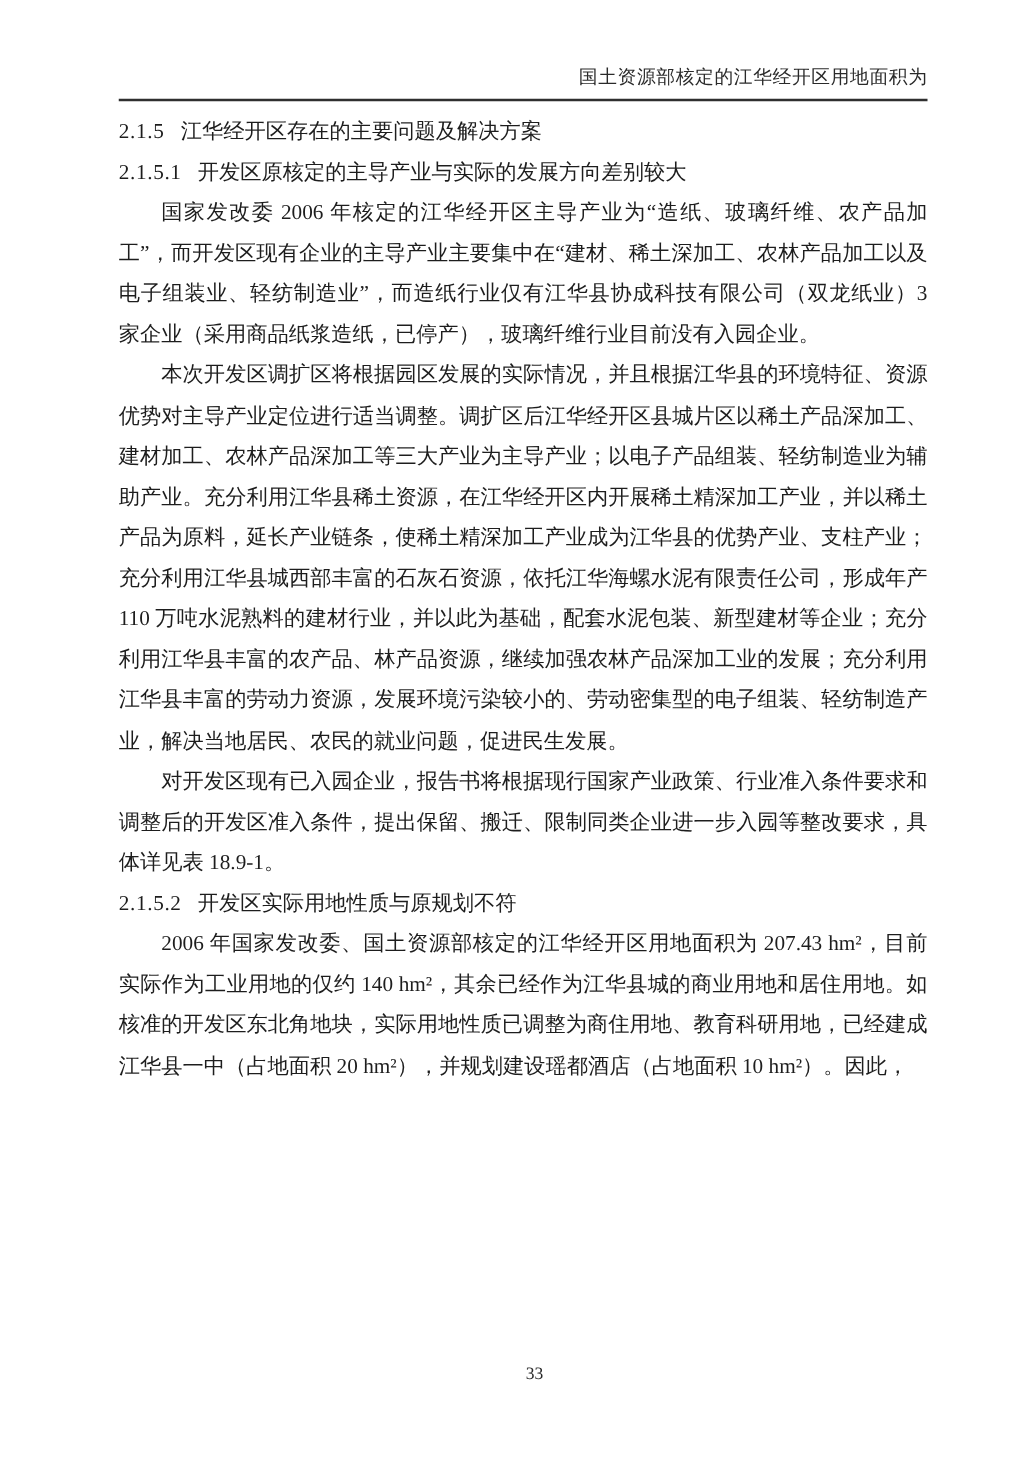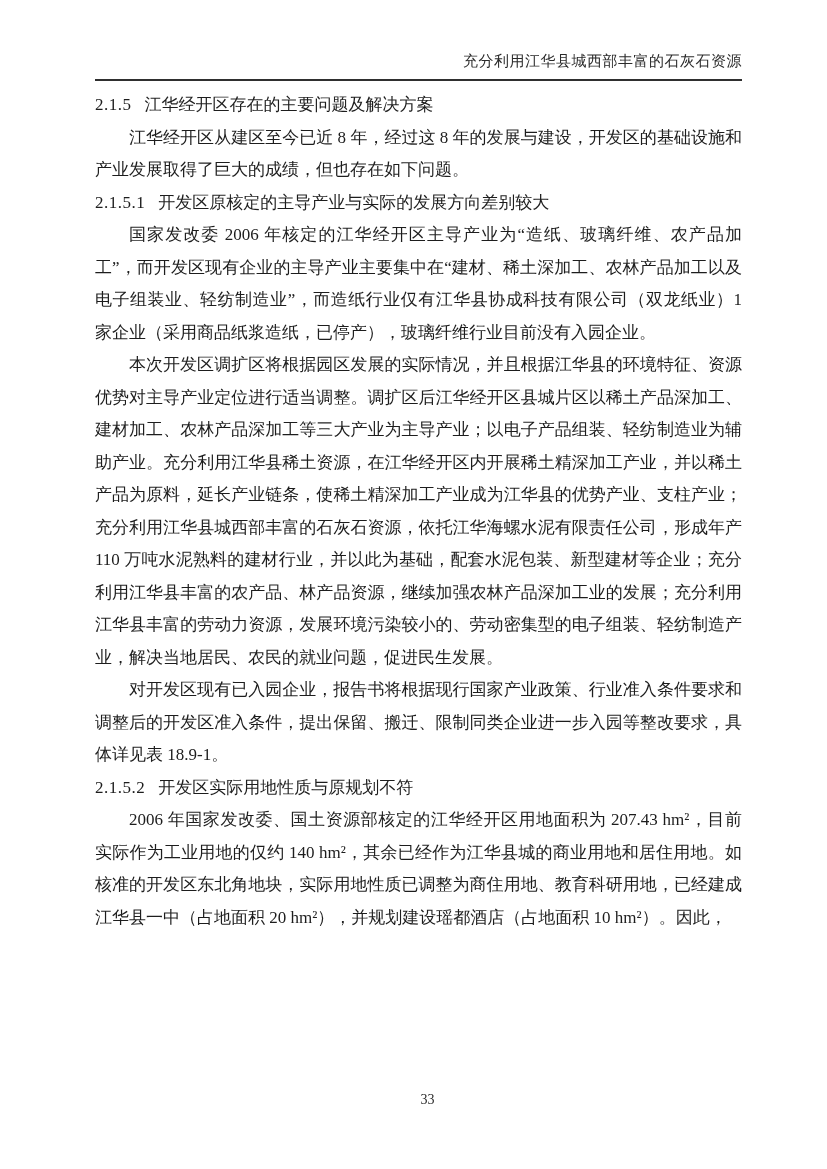--- a/index.html
+++ b/index.html
@@ -54,27 +54,26 @@
     text-align: center;
     font-size: 14px;
     color: #2a2a2a;
   }
 </style>
 </head>
 <body>
 
 <div class="page">
   <div class="header">
-    <span>充分利用江华县城西部丰富的石灰石资源</span>
+    <span>国土资源部核定的江华经开区用地面积为</span>
   </div>
   <div class="content">
       <div class="block heading"><span class="hnum">2.1.5</span><span>江华经开区存在的主要问题及解决方案</span></div>
-      <div class="block paragraph">江华经开区从建区至今已近 8 年，经过这 8 年的发展与建设，开发区的基础设施和产业发展取得了巨大的成绩，但也存在如下问题。</div>
       <div class="block heading"><span class="hnum">2.1.5.1</span><span>开发区原核定的主导产业与实际的发展方向差别较大</span></div>
-      <div class="block paragraph">国家发改委 2006 年核定的江华经开区主导产业为“造纸、玻璃纤维、农产品加工”，而开发区现有企业的主导产业主要集中在“建材、稀土深加工、农林产品加工以及电子组装业、轻纺制造业”，而造纸行业仅有江华县协成科技有限公司（双龙纸业）1 家企业（采用商品纸浆造纸，已停产），玻璃纤维行业目前没有入园企业。</div>
+      <div class="block paragraph">国家发改委 2006 年核定的江华经开区主导产业为“造纸、玻璃纤维、农产品加工”，而开发区现有企业的主导产业主要集中在“建材、稀土深加工、农林产品加工以及电子组装业、轻纺制造业”，而造纸行业仅有江华县协成科技有限公司（双龙纸业）3 家企业（采用商品纸浆造纸，已停产），玻璃纤维行业目前没有入园企业。</div>
       <div class="block paragraph">本次开发区调扩区将根据园区发展的实际情况，并且根据江华县的环境特征、资源优势对主导产业定位进行适当调整。调扩区后江华经开区县城片区以稀土产品深加工、建材加工、农林产品深加工等三大产业为主导产业；以电子产品组装、轻纺制造业为辅助产业。充分利用江华县稀土资源，在江华经开区内开展稀土精深加工产业，并以稀土产品为原料，延长产业链条，使稀土精深加工产业成为江华县的优势产业、支柱产业；充分利用江华县城西部丰富的石灰石资源，依托江华海螺水泥有限责任公司，形成年产 110 万吨水泥熟料的建材行业，并以此为基础，配套水泥包装、新型建材等企业；充分利用江华县丰富的农产品、林产品资源，继续加强农林产品深加工业的发展；充分利用江华县丰富的劳动力资源，发展环境污染较小的、劳动密集型的电子组装、轻纺制造产业，解决当地居民、农民的就业问题，促进民生发展。</div>
       <div class="block paragraph">对开发区现有已入园企业，报告书将根据现行国家产业政策、行业准入条件要求和调整后的开发区准入条件，提出保留、搬迁、限制同类企业进一步入园等整改要求，具体详见表 18.9-1。</div>
       <div class="block heading"><span class="hnum">2.1.5.2</span><span>开发区实际用地性质与原规划不符</span></div>
       <div class="block paragraph">2006 年国家发改委、国土资源部核定的江华经开区用地面积为 207.43 hm²，目前实际作为工业用地的仅约 140 hm²，其余已经作为江华县城的商业用地和居住用地。如核准的开发区东北角地块，实际用地性质已调整为商住用地、教育科研用地，已经建成江华县一中（占地面积 20 hm²），并规划建设瑶都酒店（占地面积 10 hm²）。因此，</div>
     </div>
   <div class="footer">
     <span>33</span>
   </div>
 </div>
 

